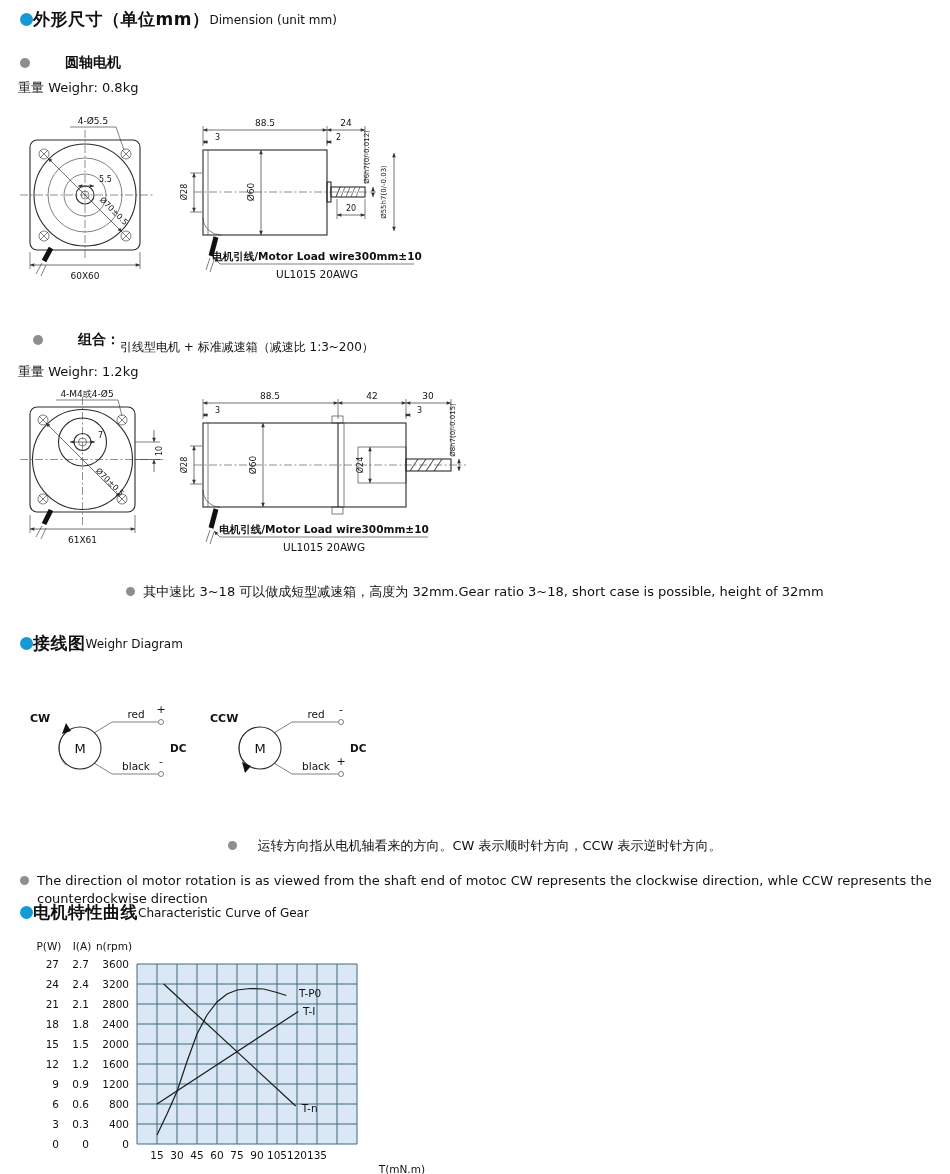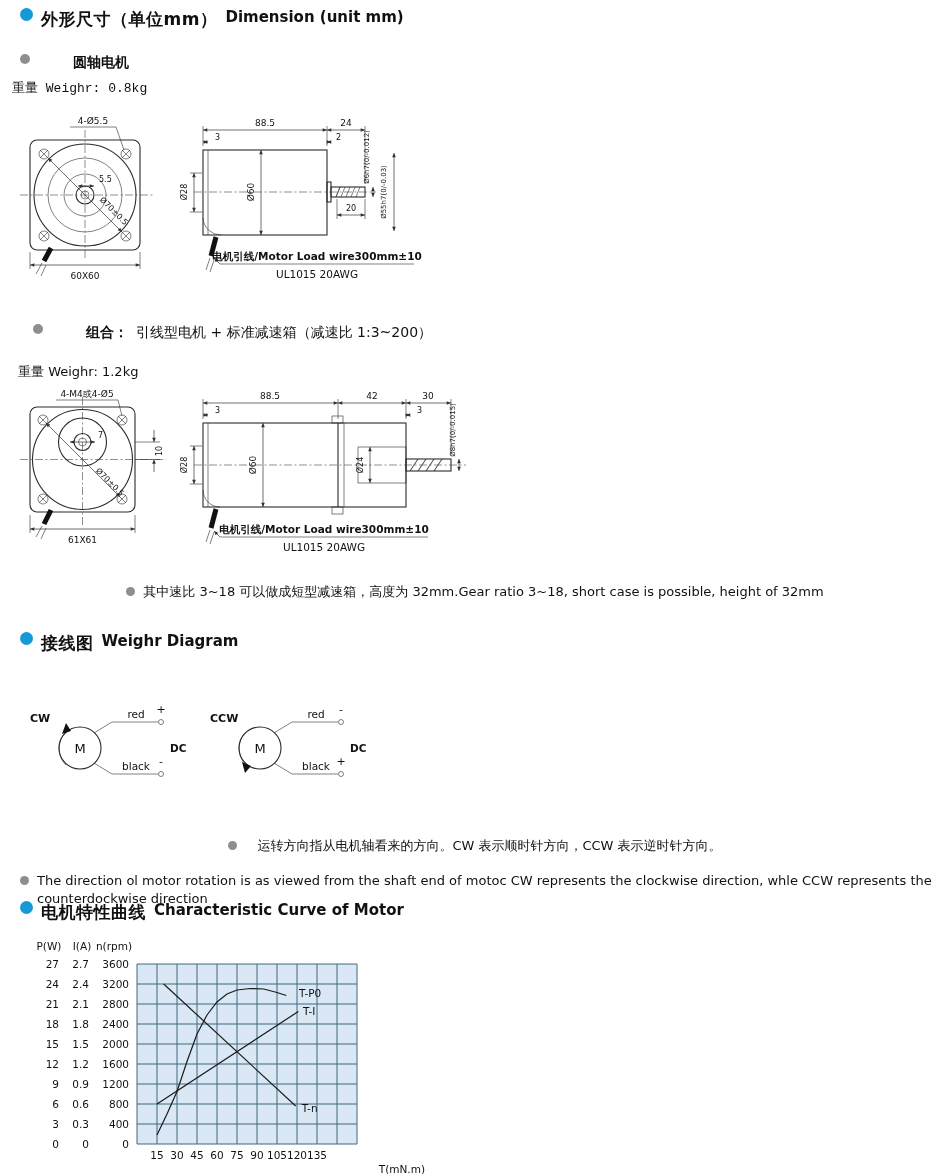--- a/index.html
+++ b/index.html
@@ -2,29 +2,29 @@
 <html><head>
 <meta charset="utf-8">
 <style>
   html,body{margin:0;padding:0;}
   body{
     width:950px;height:1174px;background:#ffffff;position:relative;
     font-family:"DejaVu Sans","Liberation Sans",sans-serif;color:#111;
     overflow:hidden;
   }
   .abs{position:absolute;}
-  .row{display:flex;align-items:flex-start;gap:8px;}
+  .row{display:flex;align-items:center;gap:0;}
   .row-top{display:flex;align-items:flex-start;gap:8px;justify-content:center;}
   .dot-blue{width:13px;height:13px;border-radius:50%;background:#149bd7;flex:0 0 auto;}
   .dot-gray{width:10px;height:10px;border-radius:50%;background:#8e8e8e;flex:0 0 auto;}
   .dot-gray-sm{width:9px;height:9px;border-radius:50%;background:#8e8e8e;flex:0 0 auto;margin-top:4px;}
   .h-zh{font-size:17px;font-weight:bold;letter-spacing:0.5px;}
-  .h-en{font-size:15px;font-weight:bold;}
+  .h-en{font-size:12px;font-weight:normal;}
   .sub-zh{font-size:14px;font-weight:bold;padding-left:35px;}
-  .sub-rest{font-size:14px;font-weight:normal;}
+  .sub-rest{font-size:12px;font-weight:normal;margin-top:15px;}
   .body-txt{font-size:13px;}
   .note-txt{font-size:13px;line-height:1.35;}
   
   svg text{fill:#111;}
   .ol{fill:none;stroke:#2b2b2b;stroke-width:1.1;}
   .tn{fill:none;stroke:#2b2b2b;stroke-width:0.6;}
   .dim{fill:none;stroke:#333;stroke-width:0.7;}
   .cl{fill:none;stroke:#444;stroke-width:0.6;stroke-dasharray:8 2.5 2 2.5;}
   .t7{font-size:7px;}
   .t8{font-size:8px;}
@@ -43,21 +43,21 @@
 <div class="abs row" style="left:20px;top:8px;">
   <span class="dot-blue"></span>
   <span class="h-zh">外形尺寸（单位mm）</span>
   <span class="h-en">Dimension (unit mm)</span>
 </div>
 
 <div class="abs row" style="left:20px;top:54px;">
   <span class="dot-gray"></span>
   <span class="sub-zh">圆轴电机</span>
 </div>
-<div class="abs body-txt" style="left:12px;top:79px;font-family:Liberation Mono, monospace;">重量 Weighr: 0.8kg</div>
+<div class="abs body-txt" style="left:18px;top:79px;">重量 Weighr: 0.8kg</div>
 
 <svg class="abs" style="left:18px;top:112px;" width="410" height="185" viewBox="0 0 410 185">
   <defs>
     <marker id="ar1" viewBox="0 0 8 8" refX="7.5" refY="4" markerWidth="7" markerHeight="7" orient="auto-start-reverse">
       <path d="M0.5,1 L7.5,4 L0.5,7 z" fill="#333"></path>
     </marker>
   </defs>
 
   <g>
     <line class="cl" x1="2" y1="83" x2="136" y2="83"></line>
@@ -313,21 +313,21 @@
   <span class="note-txt">运转方向指从电机轴看来的方向。CW 表示顺时针方向，CCW 表示逆时针方向。</span>
 </div>
 <div class="abs row-top" style="left:20px;top:872px;width:920px;">
   <span class="dot-gray-sm"></span>
   <span class="note-txt">The direction ol motor rotation is as viewed from the shaft end of motoc CW represents the clockwise direction, whle CCW represents the counterdockwise direction</span>
 </div>
 
 <div class="abs row" style="left:20px;top:901px;">
   <span class="dot-blue"></span>
   <span class="h-zh">电机特性曲线</span>
-  <span class="h-en">Characteristic Curve of Motor</span>
+  <span class="h-en">Characteristic Curve of Gear</span>
 </div>
 
 <svg id="curve-chart" class="abs" style="left:25px;top:929px;" width="420" height="245" viewBox="0 0 420 245">
     <rect x="112" y="35" width="220" height="180" fill="#d9e8f4"></rect>
     <line x1="112" y1="35" x2="112" y2="215" stroke="#41687d" stroke-width="1"></line>
     <line x1="132" y1="35" x2="132" y2="215" stroke="#41687d" stroke-width="1"></line>
     <line x1="152" y1="35" x2="152" y2="215" stroke="#41687d" stroke-width="1"></line>
     <line x1="172" y1="35" x2="172" y2="215" stroke="#41687d" stroke-width="1"></line>
     <line x1="192" y1="35" x2="192" y2="215" stroke="#41687d" stroke-width="1"></line>
     <line x1="212" y1="35" x2="212" y2="215" stroke="#41687d" stroke-width="1"></line>

